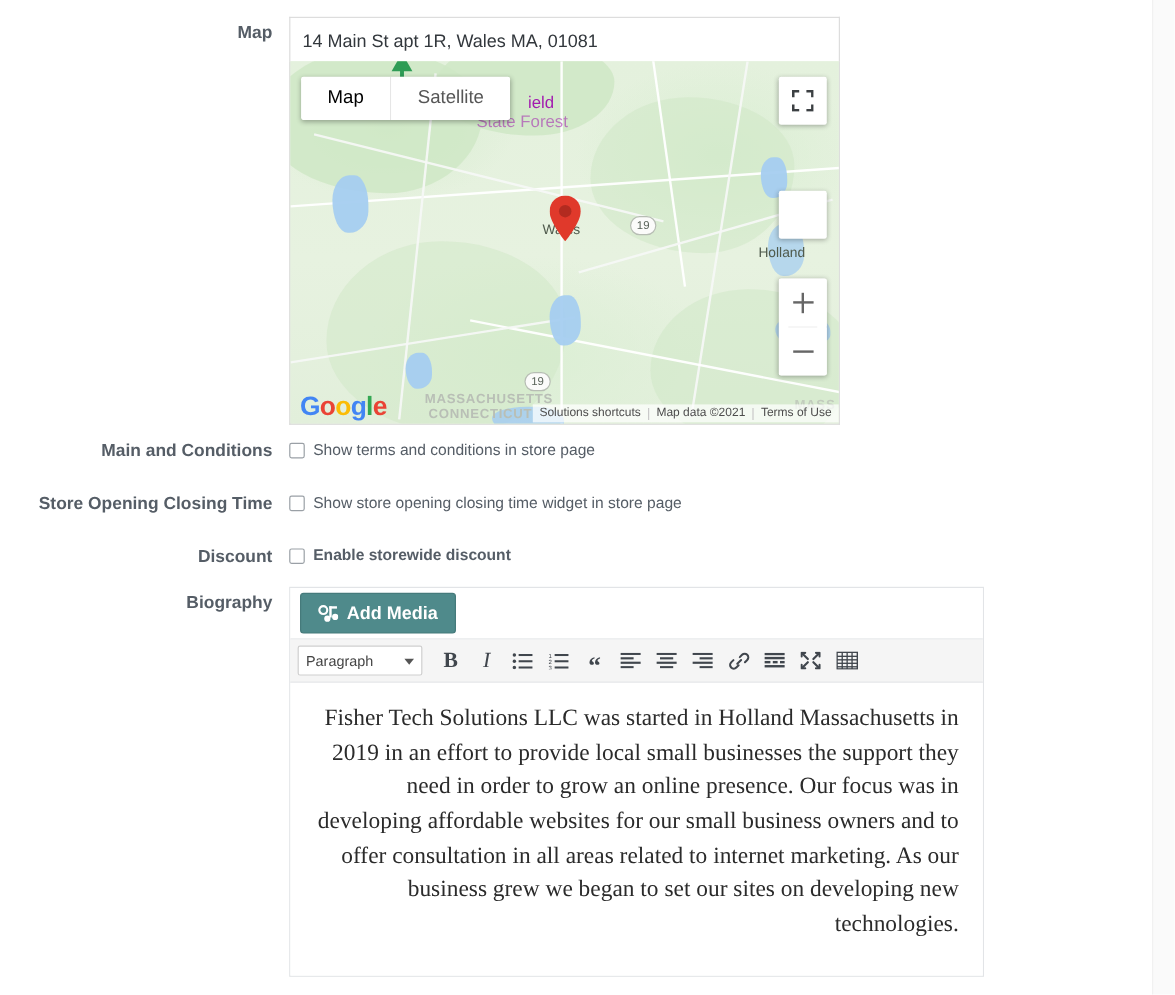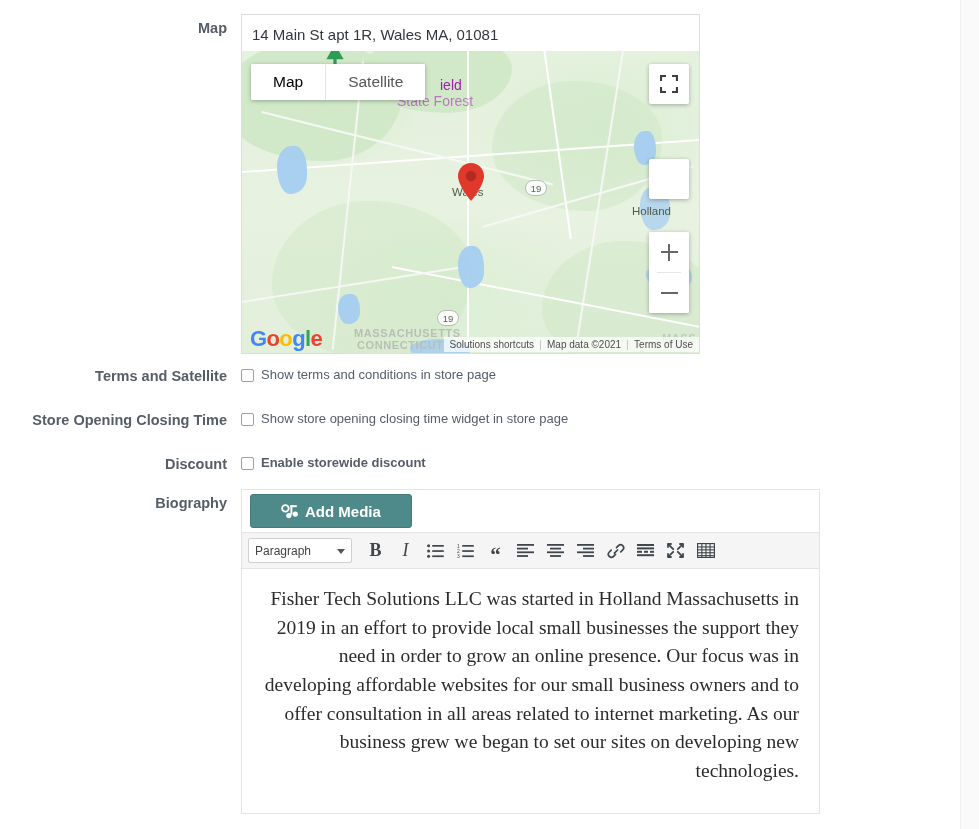--- a/index.html
+++ b/index.html
@@ -242,21 +242,21 @@
   }
   .editor-mediabar {
     height: 43px;
     padding: 5px 0 0 8px;
     background: #ffffff;
     border-bottom: 1px solid #e2e4e7;
   }
   .add-media-btn {
     display: inline-flex; align-items: center; gap: 7px;
     height: 34px;
-    padding: 0 30px;
+    padding: 0 14px;
     background: #4f8a8b;
     color: #ffffff;
     border: 1px solid #457a7b;
     border-radius: 3px;
     font-size: 15px;
     font-weight: bold;
     font-family: "Liberation Sans", sans-serif;
     cursor: pointer;
     position: relative;
     top: -1px;
@@ -416,21 +416,21 @@
           <span class="map-attr">Solutions shortcuts</span>
           <span class="map-attr-sep"></span>
           <span class="map-attr">Map data ©2021</span>
           <span class="map-attr-sep"></span>
           <span class="map-attr">Terms of Use</span>
         </div>
       </div>
     </div>
   </div>
 
-  <div class="field-label" style="top:367px;">Terms and Satellite</div>
+  <div class="field-label" style="top:367px;">Main and Conditions</div>
   <div class="cb-line" style="top:367px;">
     <span class="cb-box"></span>
     <span class="cb-text">Show terms and conditions in store page</span>
   </div>
 
   <div class="field-label" style="top:411px;">Store Opening Closing Time</div>
   <div class="cb-line" style="top:411px;">
     <span class="cb-box"></span>
     <span class="cb-text">Show store opening closing time widget in store page</span>
   </div>

